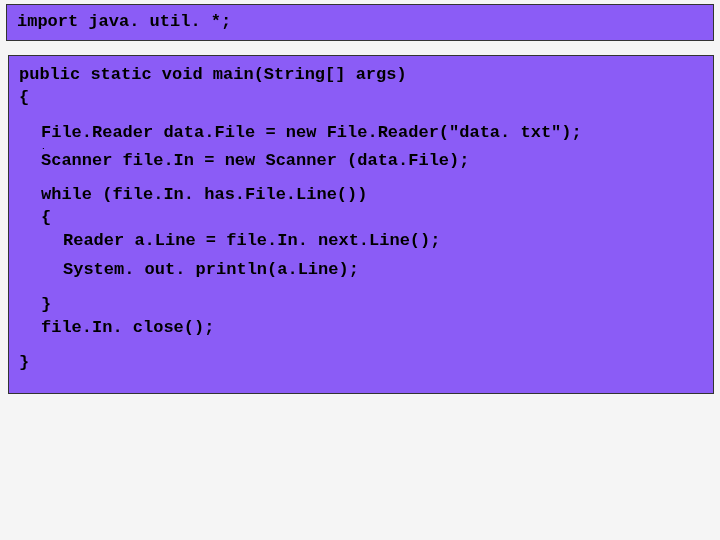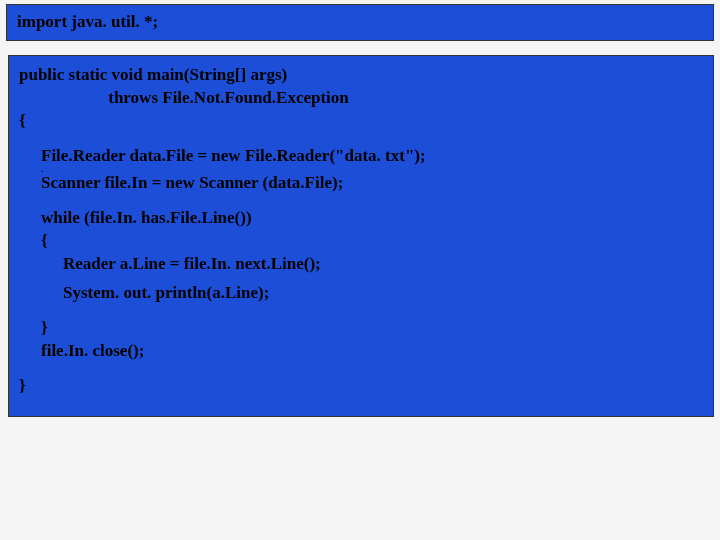--- a/index.html
+++ b/index.html
@@ -8,24 +8,23 @@
     height: 540px;
     background: #f5f5f5;
     font-family: "Courier New", Courier, monospace;
     font-size: 17px;
     font-weight: bold;
     color: #000;
     overflow: hidden;
   }
   .box {
     border: 1px solid #333;
-    background: #1d4ed8;
+    background: #8b5cf6;
     padding: 6px 10px;
     line-height: 1.35;
-    font-family: Liberation Serif, serif;
   }
   .box-imports {
     margin: 4px 6px 0 6px;
   }
   .box-main {
     margin: 14px 6px 4px 8px;
     padding: 8px 10px 18px 10px;
   }
   .line { white-space: pre; }
   .indent1 { margin-left: 22px; }
@@ -36,21 +35,20 @@
 </style>
 </head>
 <body>
 
 <div class="box box-imports">
   <div class="line">import java. util. *;</div>
 </div>
 
 <div class="box box-main">
   <div class="line">public static void main(String[] args)</div>
-  <div class="line">                     throws File.Not.Found.Exception</div>
   <div class="line">{</div>
   <div class="gap-md"></div>
   <div class="line indent1">File.Reader data.File = new File.Reader("data. txt");</div>
   <div class="tiny-dot">.</div>
   <div class="line indent1">Scanner file.In = new Scanner (data.File);</div>
   <div class="gap-md"></div>
   <div class="line indent1">while (file.In. has.File.Line())</div>
   <div class="line indent1">{</div>
   <div class="line indent2">Reader a.Line = file.In. next.Line();</div>
   <div class="gap-sm"></div>

